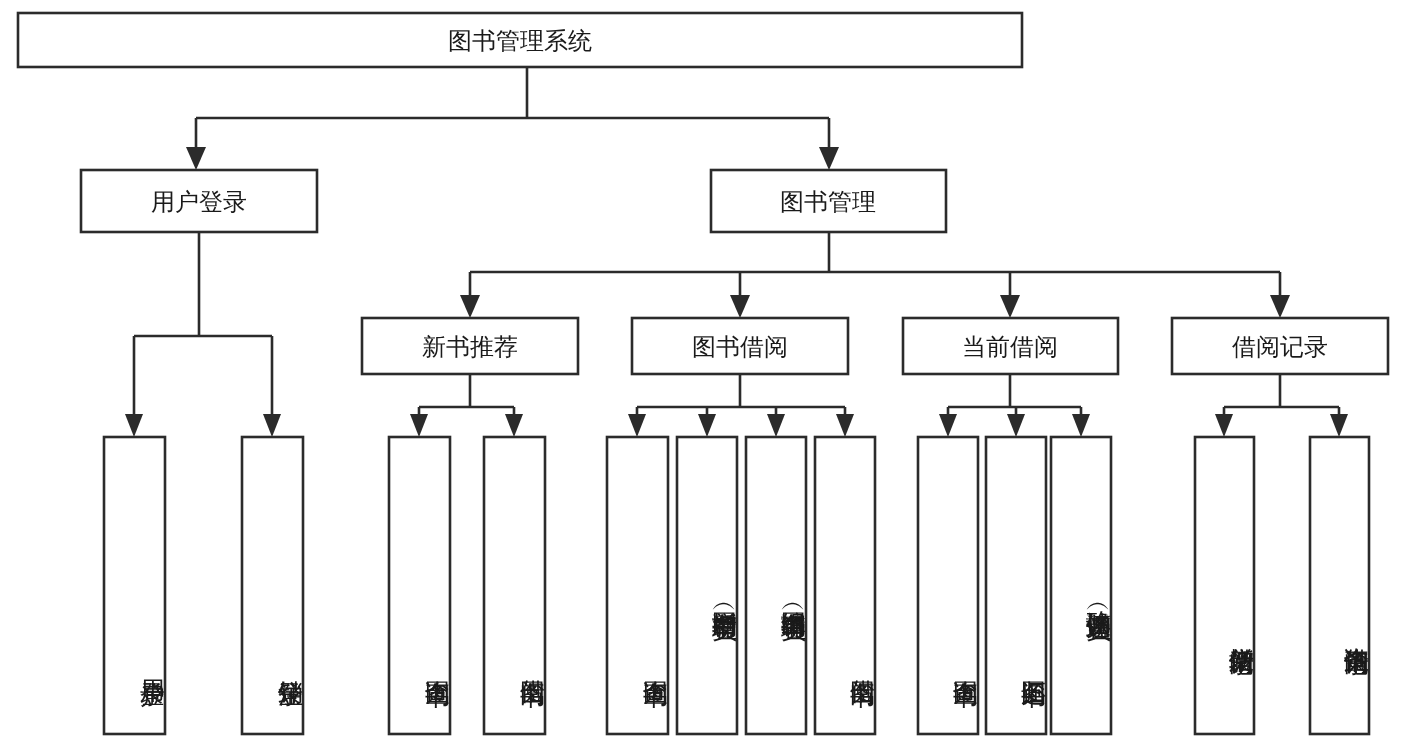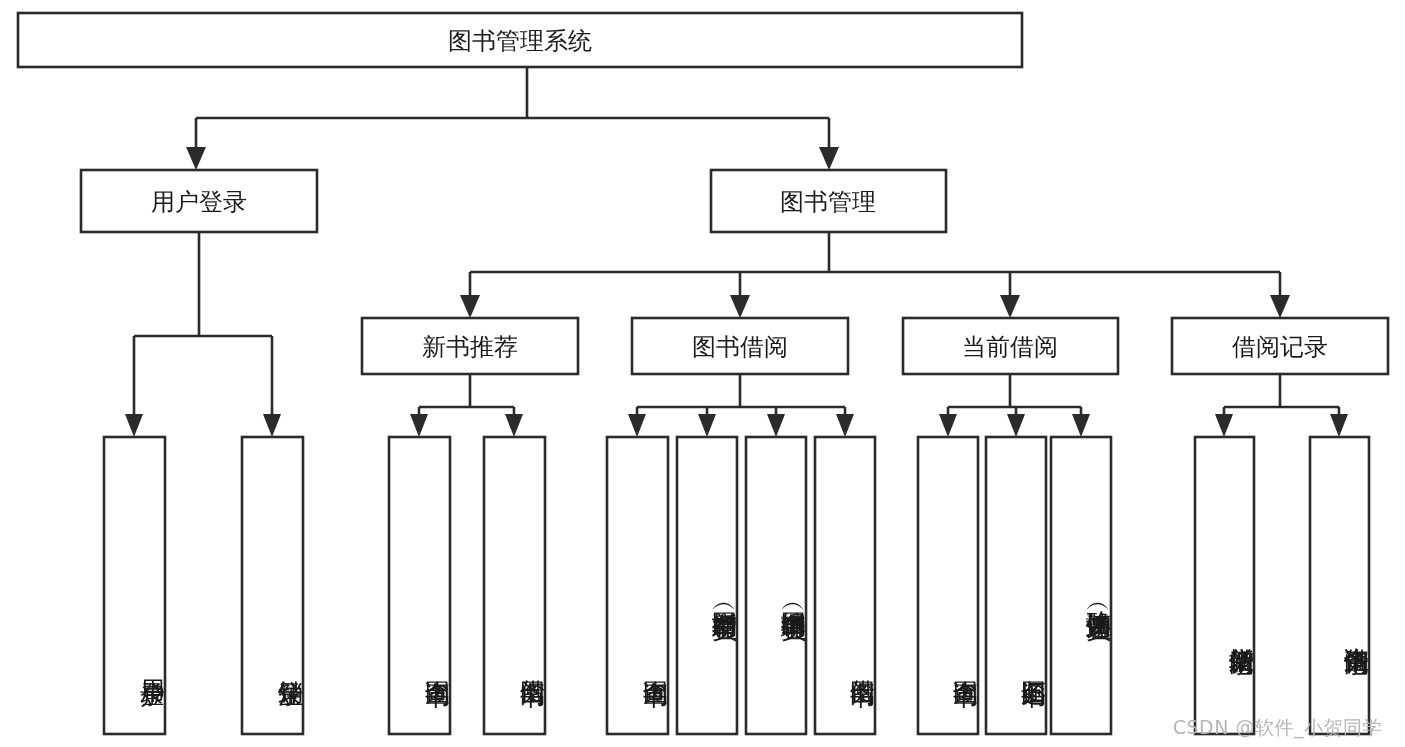--- a/index.html
+++ b/index.html
@@ -231,15 +231,14 @@
   <div class="leaf-label" style="left:918px; top:437px; width:60px; height:297px; padding-top:76px;">查询图书</div>
 
   <div class="leaf-label" style="left:986px; top:437px; width:60px; height:297px; padding-top:76px;">归还图书</div>
 
   <div class="leaf-label" style="left:1051px; top:437px; width:60px; height:297px; padding-top:10px;">确认归还（管理员）</div>
 
   <div class="leaf-label" style="left:1195px; top:437px; width:59px; height:297px; padding-top:44px;">新增借阅记录</div>
 
   <div class="leaf-label" style="left:1310px; top:437px; width:59px; height:297px; padding-top:44px;">查询借阅记录</div>
 
-  <div class="watermark">CSDN @软件_小贺同学</div>
 
 </div>
 
 </body></html>

